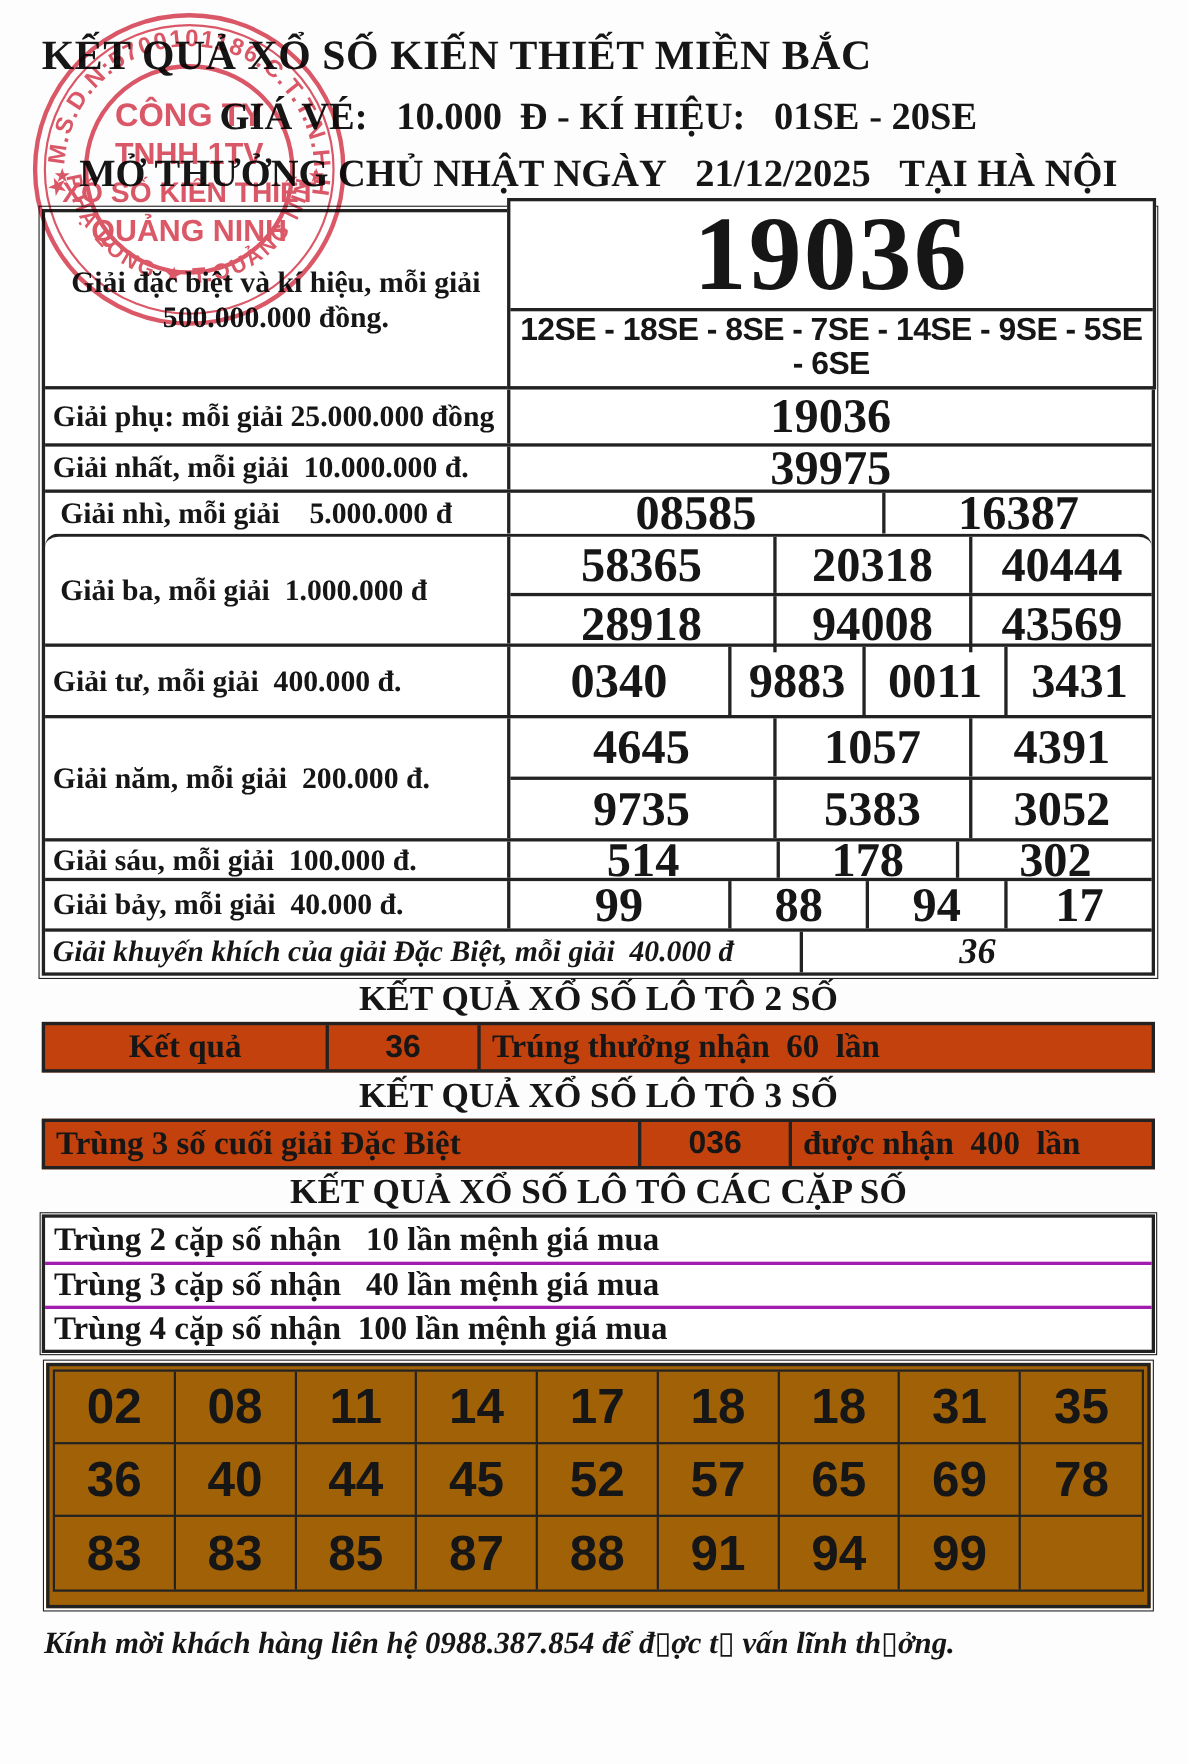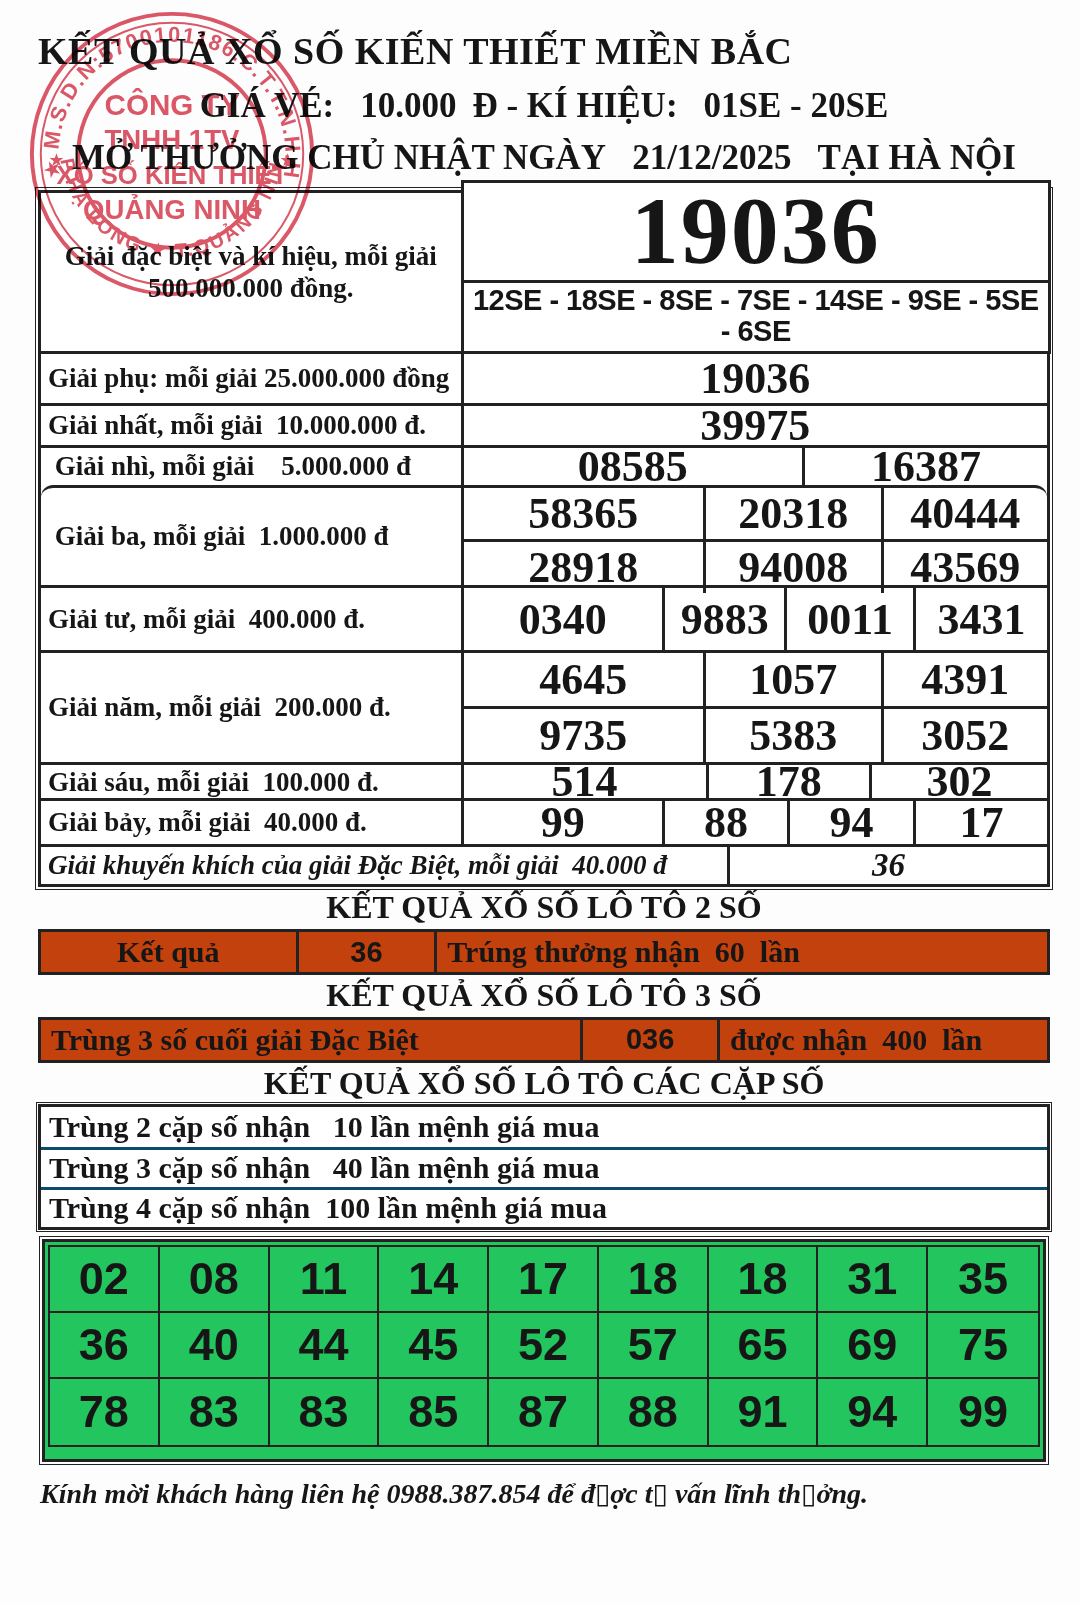--- a/index.html
+++ b/index.html
@@ -66,25 +66,25 @@
   .ltable { margin-top:3px; border:3px solid #222; display:flex; height:46px; background:#c2410c; }
   .ltable .c { display:flex; align-items:center; padding:0 10px; font-weight:bold; font-size:30px; white-space:pre; }
   .ltable .c + .c { border-left:3px solid #222; }
   .ltable .cc { justify-content:center; padding:0 4px;
                 font-family:"Liberation Sans","DejaVu Sans",sans-serif; font-size:29px; }
 
   
   .pairs { margin-top:2px; border:3px solid #222; outline:1px solid #222; outline-offset:1px; background:#fff; }
   .prow { height:40px; display:flex; align-items:center; padding:0 8px;
           font-weight:bold; font-size:30px; white-space:pre; }
-  .prow + .prow { border-top:3px solid #0c4a6e;font-family:Liberation Serif, serif; }
+  .prow + .prow { border-top:3px solid #a21caf;font-family:Liberation Serif, serif; }
 
   
   .gridwrap { margin:9px 4px 0 4px; border:3px solid #222; outline:1px solid #222; outline-offset:2px;
-              padding:3px 3px 12px 3px; background:#22c55e; }
+              padding:3px 3px 12px 3px; background:#a16207; }
   .grid { display:grid; grid-template-columns:repeat(9,1fr); border:2px solid #222; }
   .gcell { height:66px; display:flex; align-items:center; justify-content:center;
            font-family:"Liberation Sans","DejaVu Sans",sans-serif;
            font-weight:bold; font-size:45px; border-right:2px solid #222; border-bottom:2px solid #222; }
   .gcell:nth-child(9n) { border-right:none; }
   .gcell:nth-child(n+19) { border-bottom:none; }
 
   
   .footer { margin-top:15px; padding-left:2px; font-weight:bold; font-style:italic; font-size:28px; }
 </style>
@@ -249,21 +249,20 @@
       <div class="gcell">31</div>
       <div class="gcell">35</div>
       <div class="gcell">36</div>
       <div class="gcell">40</div>
       <div class="gcell">44</div>
       <div class="gcell">45</div>
       <div class="gcell">52</div>
       <div class="gcell">57</div>
       <div class="gcell">65</div>
       <div class="gcell">69</div>
-      <div class="gcell">75</div>
       <div class="gcell">78</div>
       <div class="gcell">83</div>
       <div class="gcell">83</div>
       <div class="gcell">85</div>
       <div class="gcell">87</div>
       <div class="gcell">88</div>
       <div class="gcell">91</div>
       <div class="gcell">94</div>
       <div class="gcell">99</div>
     </div>

